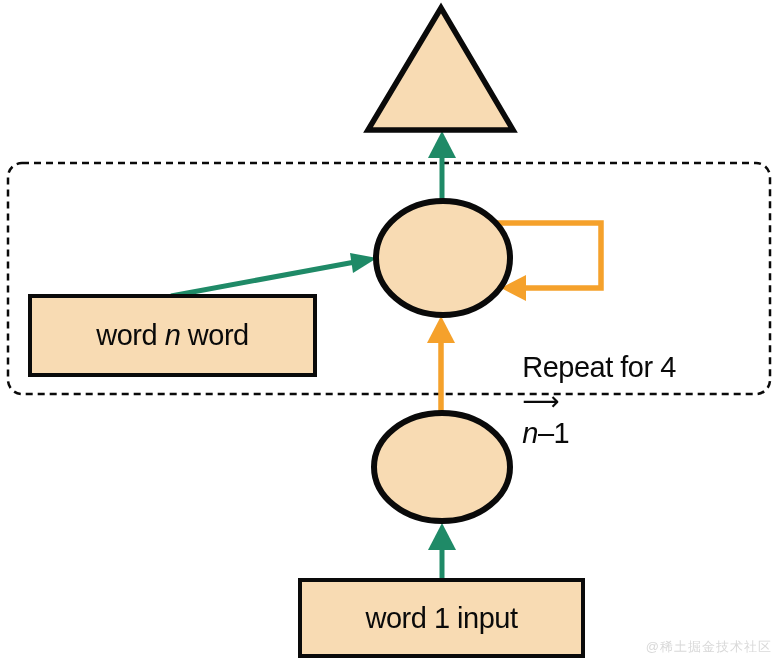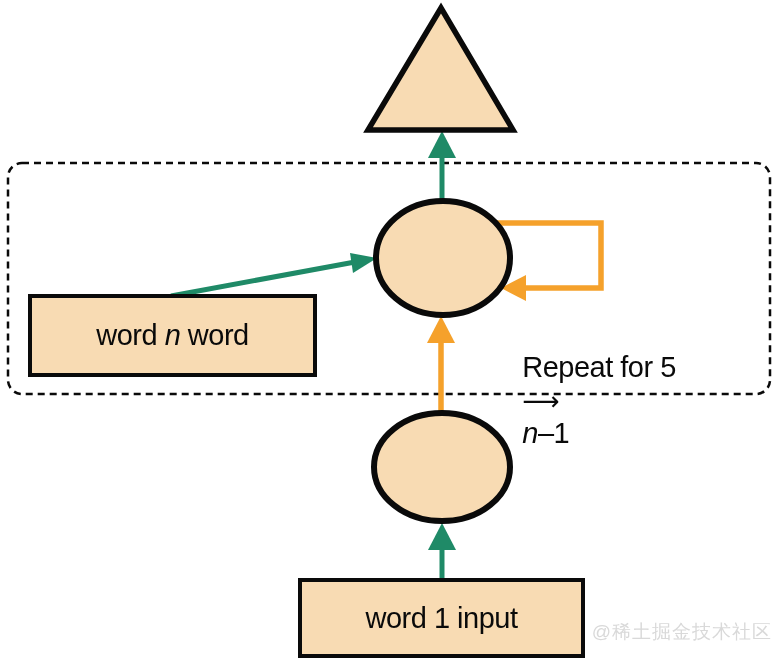--- a/index.html
+++ b/index.html
@@ -43,22 +43,22 @@
     position: absolute;
     left: 492px; top: 318px;
     font-size: 29px;
     letter-spacing: -0.5px;
     white-space: pre;
   }
   .arrow-glyph { font-family: "DejaVu Sans", sans-serif; font-size: 26px; }
 
   .watermark {
     position: absolute;
-    right: 7px; bottom: 20px;
-    font-size: 19px;
+    right: 7px; bottom: 9px;
+    font-size: 13px;
     color: var(--color-watermark);
     letter-spacing: 1px;
   }
 </style>
 </head>
 <body>
 
 <div class="canvas">
 
   <svg width="779" height="665" viewBox="0 0 779 665">
@@ -85,21 +85,21 @@
     <ellipse class="node" cx="443" cy="258" rx="67" ry="57"></ellipse>
 
     <ellipse class="node" cx="442" cy="467" rx="68" ry="54"></ellipse>
   </svg>
 
   <div class="box box-word-n">
     <span>word </span><span class="var-italic">n</span><span> word</span>
   </div>
 
   <div class="repeat-label">
-    <span>Repeat for 5</span>
+    <span>Repeat for 4</span>
     <span class="arrow-glyph">⟶</span>
     <span class="var-italic">n</span><span>–1</span>
   </div>
 
   <div class="box box-word-1">
     <span>word 1 input</span>
   </div>
 
   <div class="watermark">@稀土掘金技术社区</div>
 

